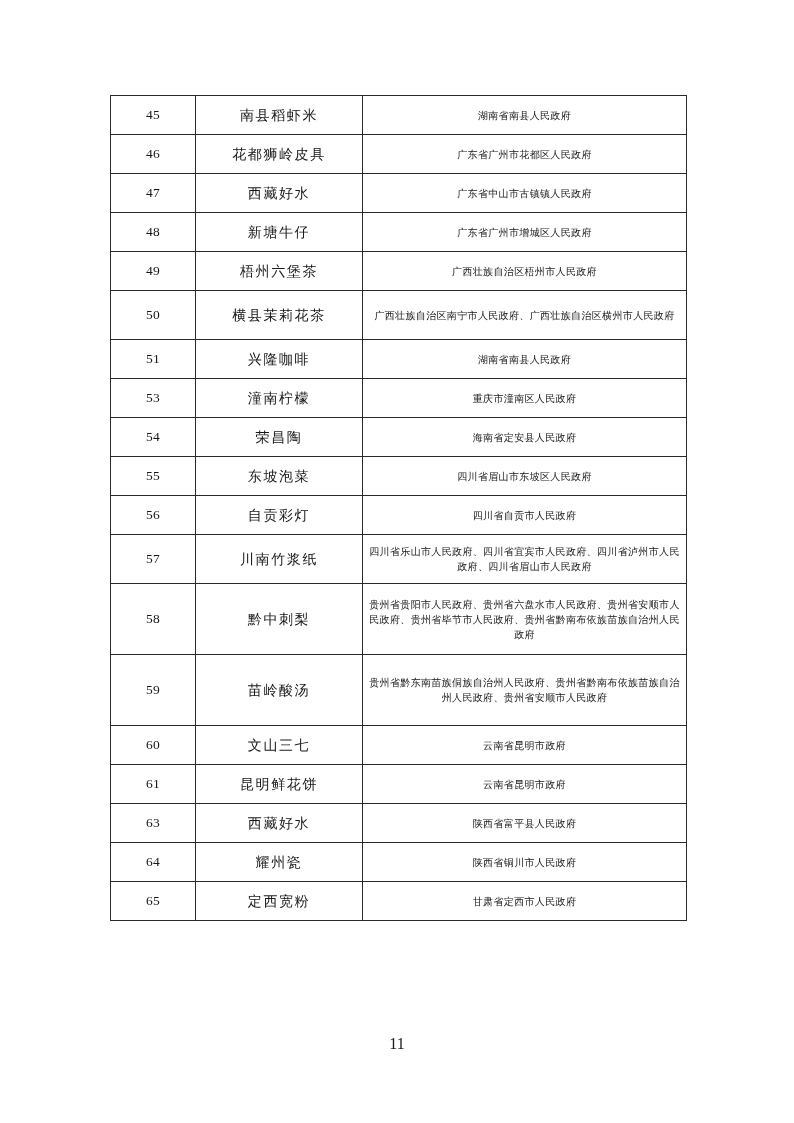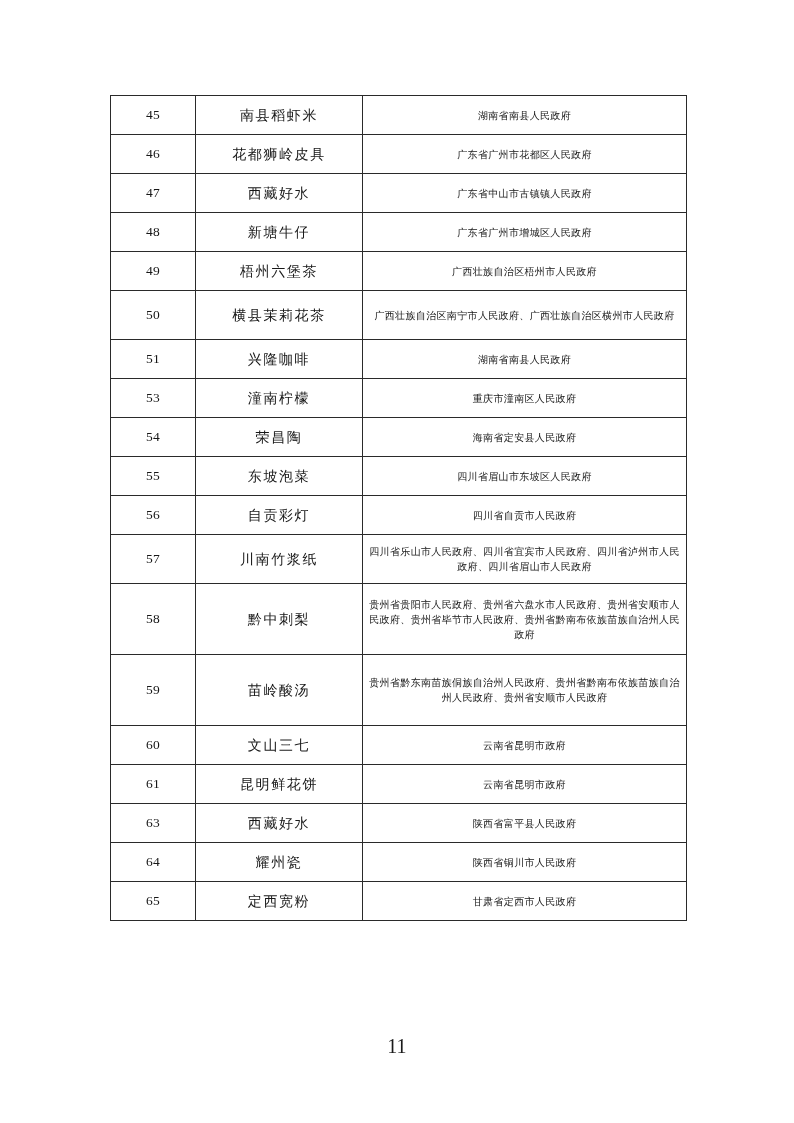--- a/index.html
+++ b/index.html
@@ -78,21 +78,21 @@
   tr.lines-2 td { height: 42px; }
   tr.lines-3 td { height: 64px; }
 
   .page-number {
     position: absolute;
     left: 0;
     top: 1035px;
     width: 794px;
     text-align: center;
     font-family: "Liberation Serif", "DejaVu Serif", serif;
-    font-size: 20px;
+    font-size: 16px;
     color: #1a1a1a;
   }
 </style>
 </head>
 <body>
 
 <div class="page">
 
   <div class="table-wrap">
     <table class="doc-table">

